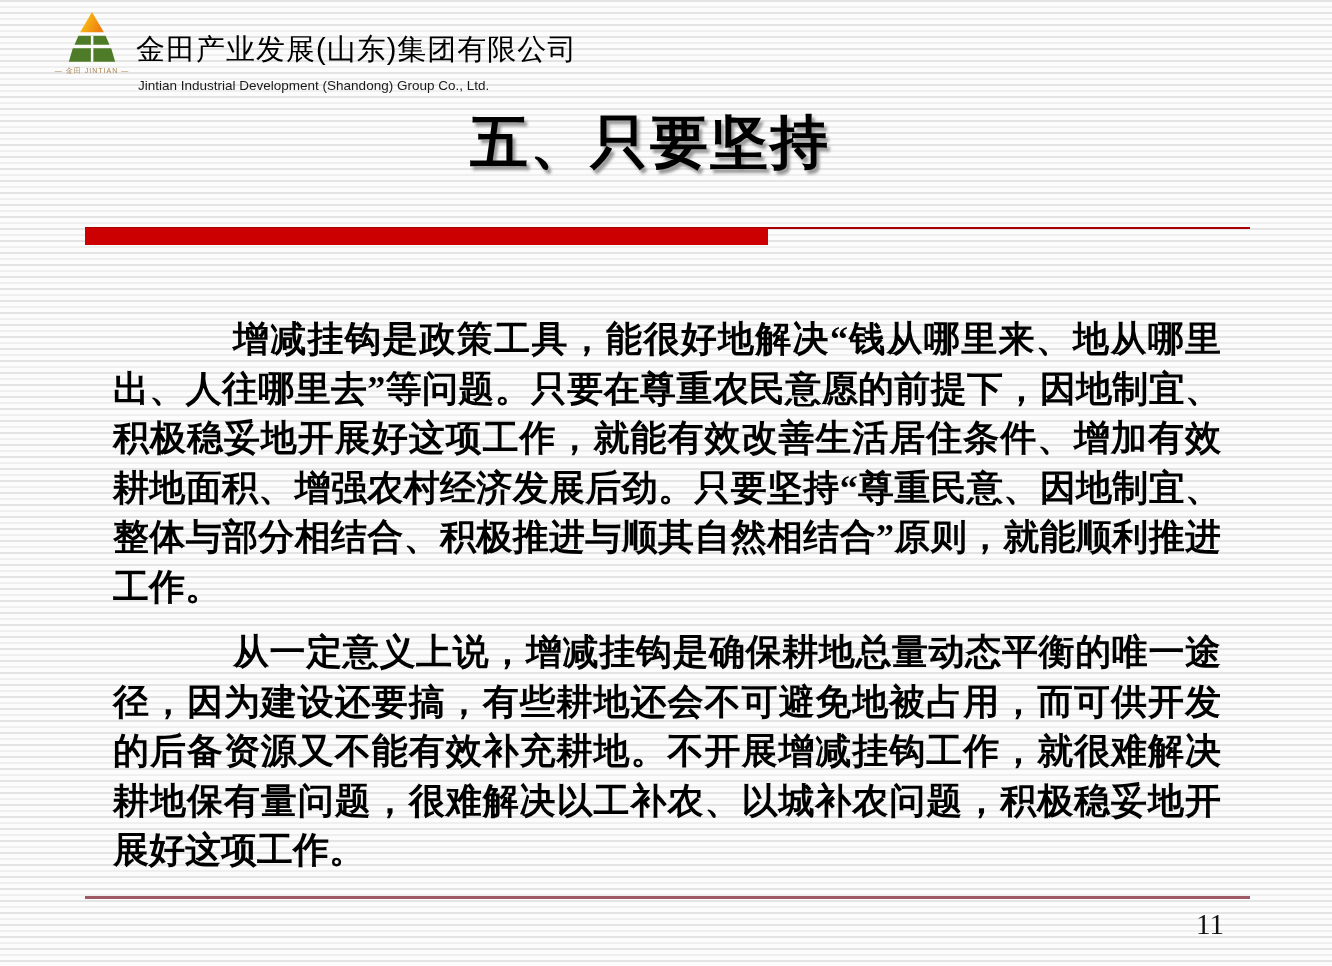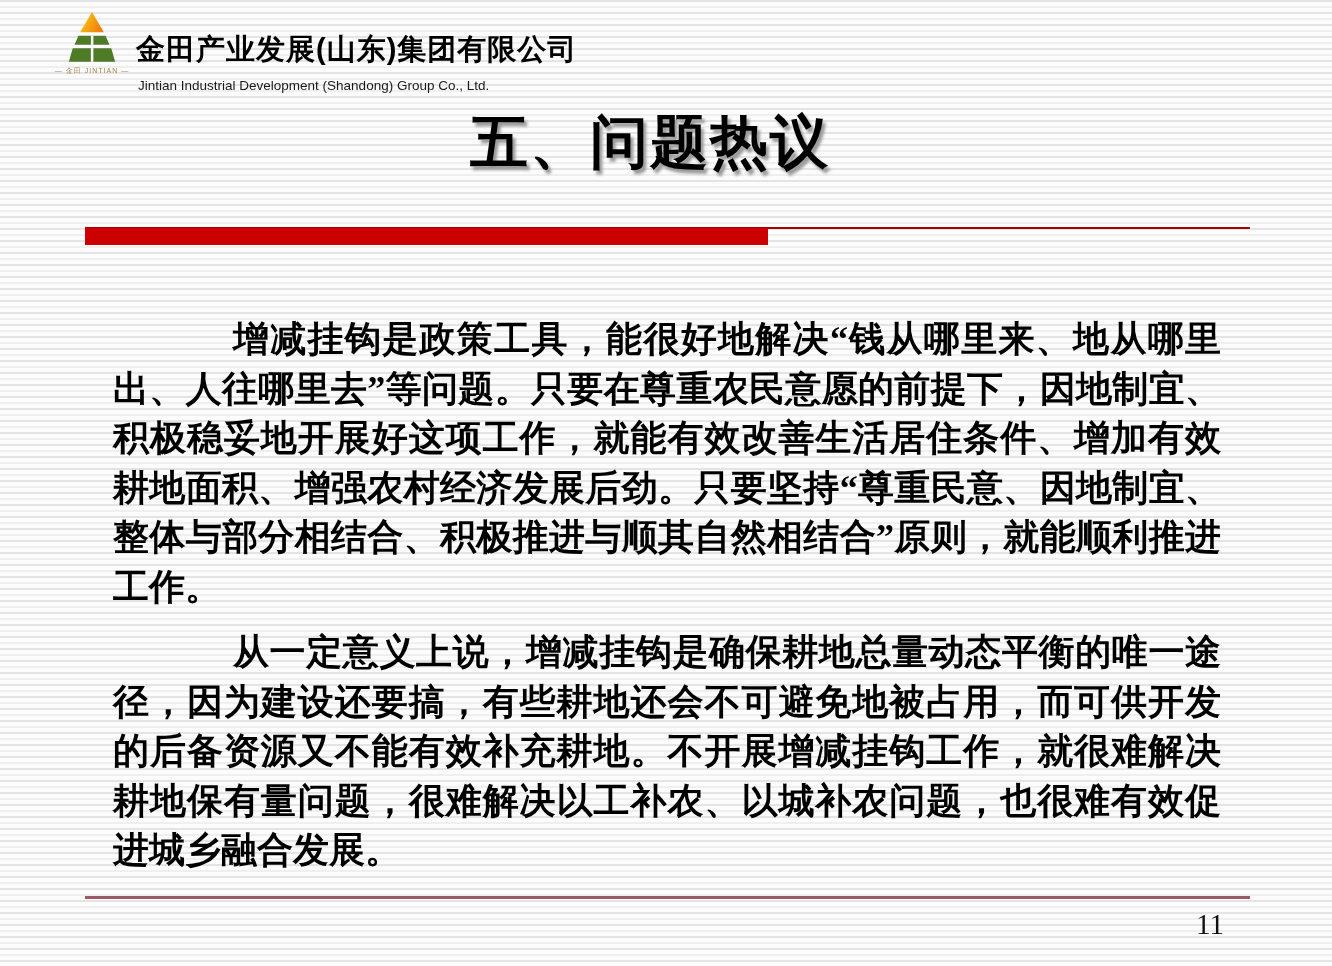--- a/index.html
+++ b/index.html
@@ -16,21 +16,21 @@
   
   .logo-block{position:absolute;left:52px;top:12px;width:200px;}
   .logo-pyramid{display:block;margin-left:8px;}
   .logo-caption{
     margin-top:2px;width:80px;text-align:center;
     font-size:7px;letter-spacing:1px;color:#a98450;
     white-space:nowrap;overflow:hidden;
   }
   .company-zh{
     position:absolute;left:136px;top:30px;
-    font-size:29px;font-weight:bold;color:#000;
+    font-size:29px;font-weight:normal;color:#000;
     letter-spacing:1px;white-space:nowrap;
     font-family:"Liberation Sans","DejaVu Sans",sans-serif;
   }
   .company-en{
     position:absolute;left:138px;top:62px;
     font-size:13.5px;color:#1a1a1a;white-space:nowrap;
     font-family:"Liberation Sans","DejaVu Sans",sans-serif;
     margin-top:16px;
   }
   
@@ -76,24 +76,24 @@
     <polygon points="16,21 40,21 43.5,29 12.5,29" fill="#4e7b28"></polygon>
     <rect x="27" y="21" width="2.2" height="8" fill="#ffffff"></rect>
     <polygon points="11,32 45,32 48.5,44 7.5,44" fill="#4e7b28"></polygon>
     <rect x="27" y="32" width="2.2" height="12" fill="#ffffff"></rect>
   </svg>
   <div class="logo-caption">— 金田 JINTIAN —</div>
 </div>
 <div class="company-zh">金田产业发展(山东)集团有限公司</div>
 <div class="company-en">Jintian Industrial Development (Shandong) Group Co., Ltd.</div>
 
-<div class="slide-title">五、问题热议</div>
+<div class="slide-title">五、只要坚持</div>
 
 <div class="accent-line"></div>
 <div class="accent-bar"></div>
 
 <div class="body-text">
   <p>增减挂钩是政策工具，能很好地解决“钱从哪里来、地从哪里出、人往哪里去”等问题。只要在尊重农民意愿的前提下，因地制宜、积极稳妥地开展好这项工作，就能有效改善生活居住条件、增加有效耕地面积、增强农村经济发展后劲。只要坚持“尊重民意、因地制宜、整体与部分相结合、积极推进与顺其自然相结合”原则，就能顺利推进工作。</p>
-  <p>从一定意义上说，增减挂钩是确保耕地总量动态平衡的唯一途径，因为建设还要搞，有些耕地还会不可避免地被占用，而可供开发的后备资源又不能有效补充耕地。不开展增减挂钩工作，就很难解决耕地保有量问题，很难解决以工补农、以城补农问题，也很难有效促进城乡融合发展。</p>
+  <p>从一定意义上说，增减挂钩是确保耕地总量动态平衡的唯一途径，因为建设还要搞，有些耕地还会不可避免地被占用，而可供开发的后备资源又不能有效补充耕地。不开展增减挂钩工作，就很难解决耕地保有量问题，很难解决以工补农、以城补农问题，积极稳妥地开展好这项工作。</p>
 </div>
 
 <div class="footer-line"></div>
 <div class="page-number">11</div>
 
 </body></html>

